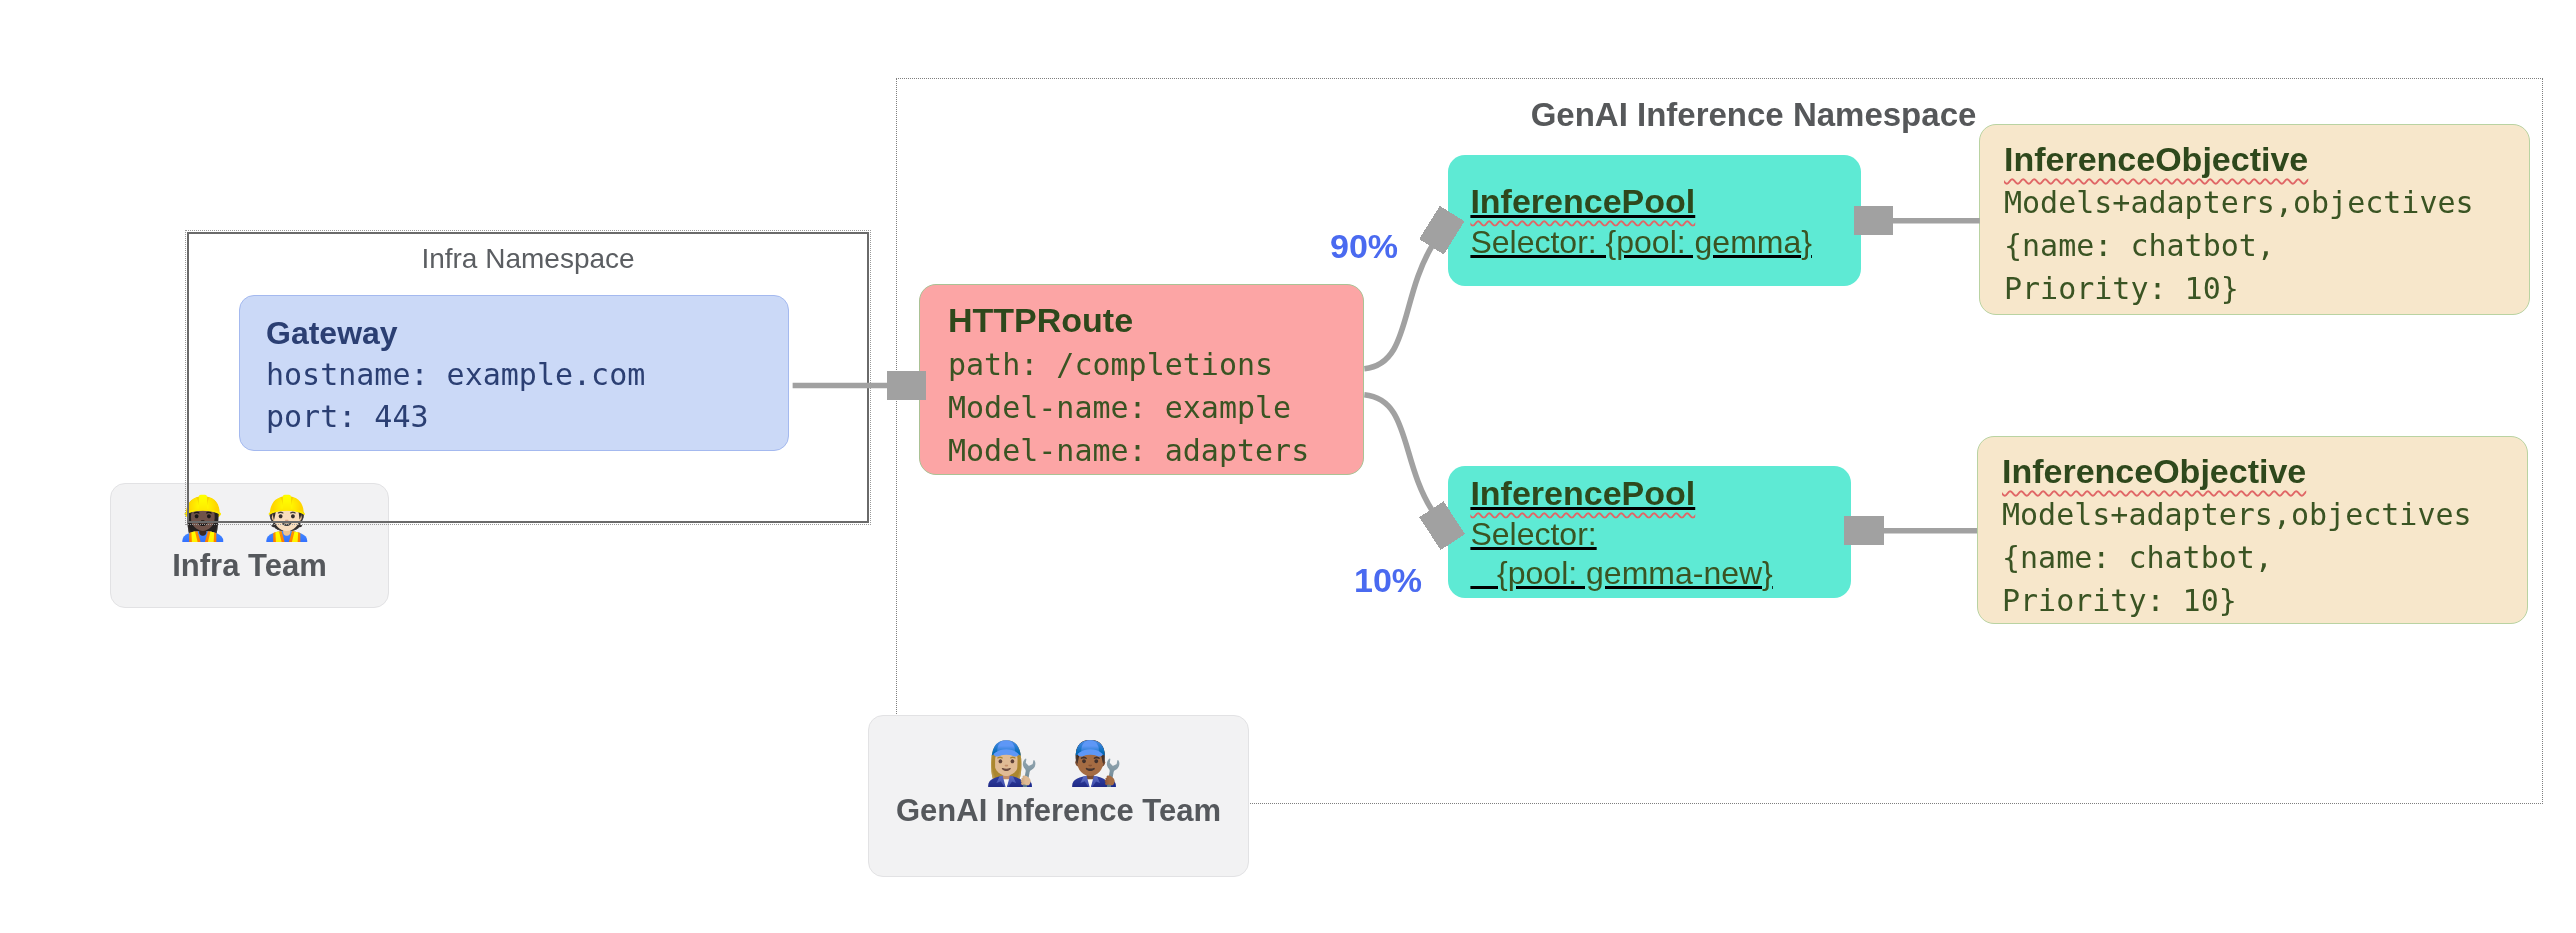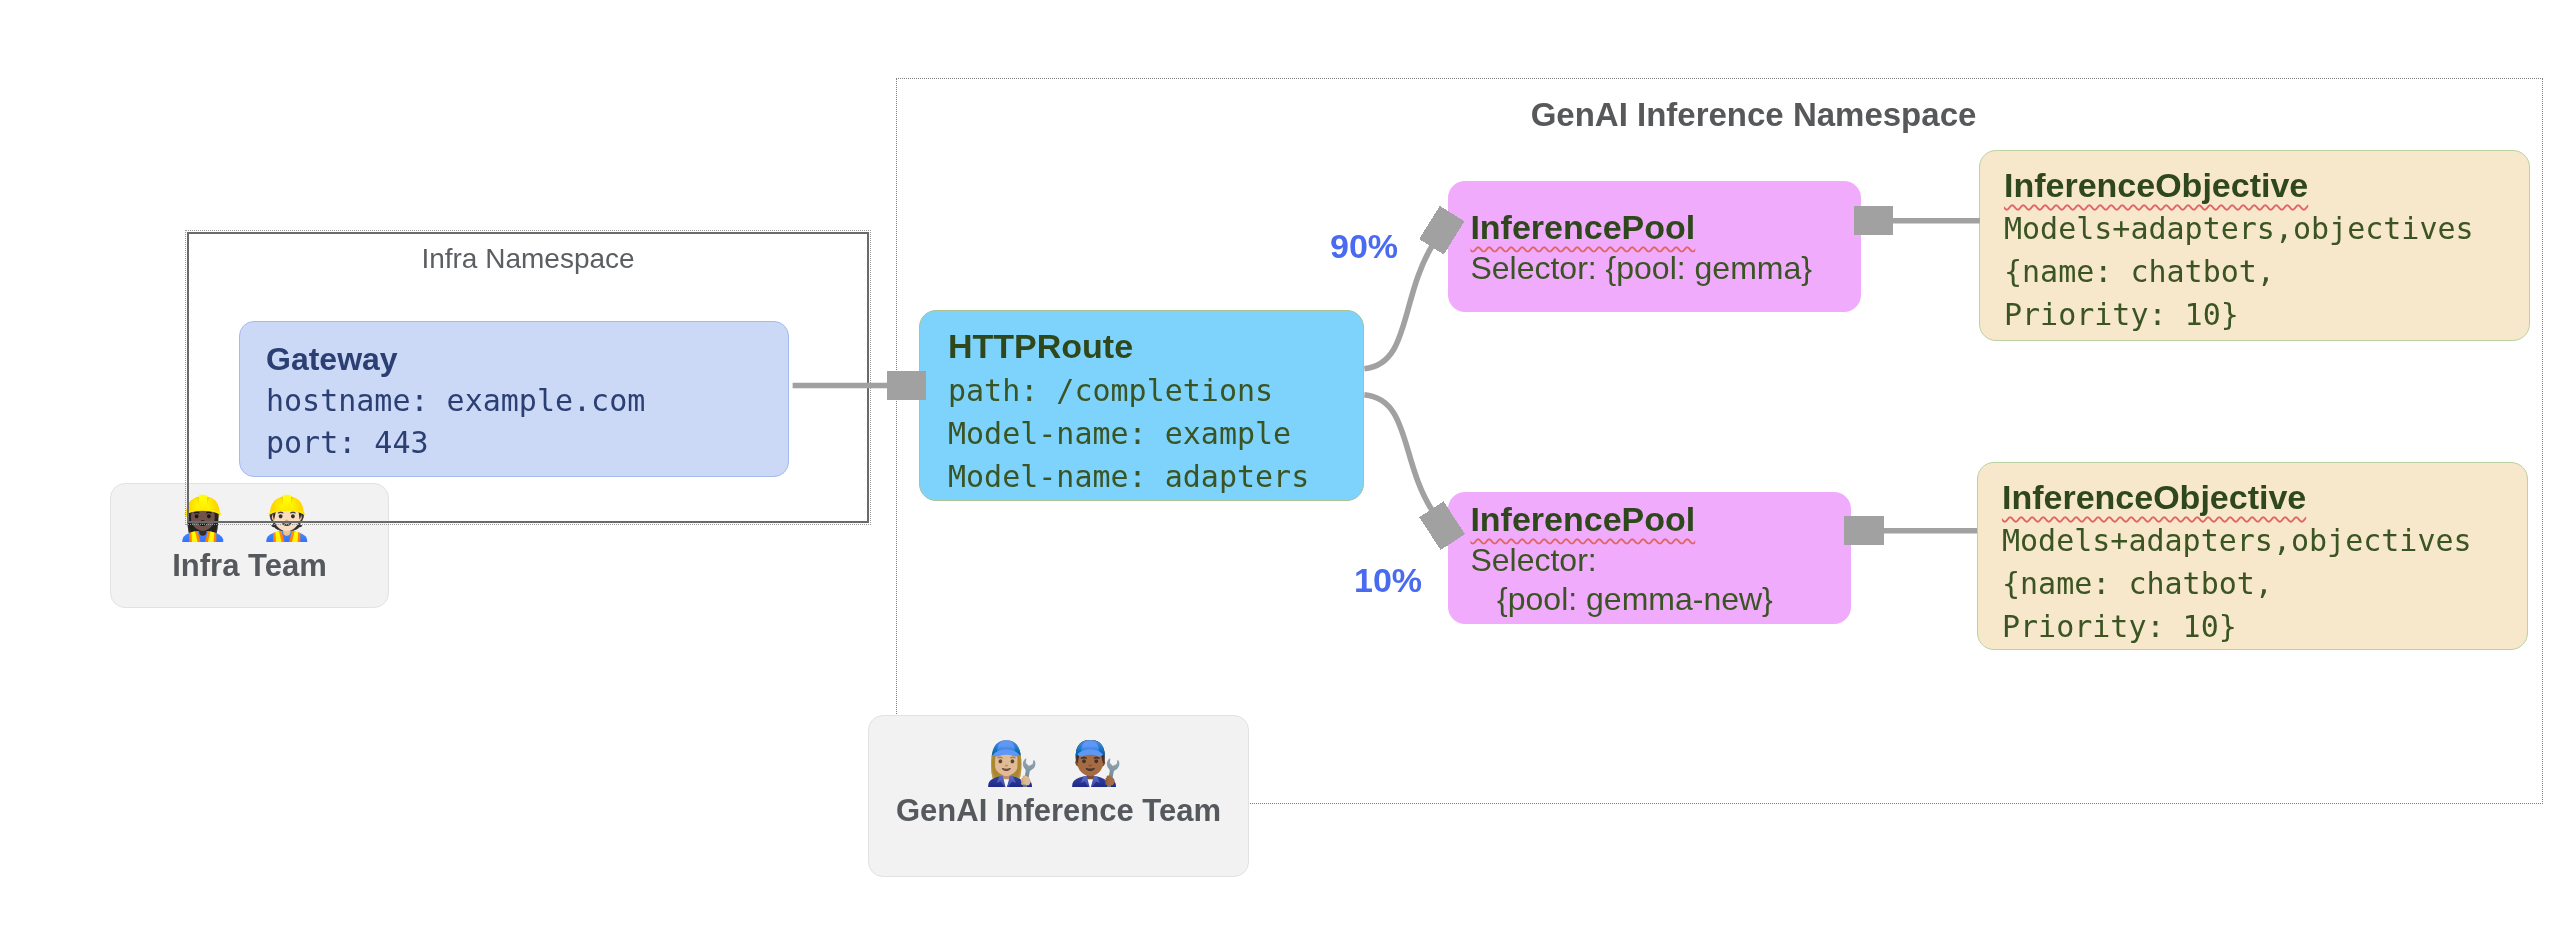--- a/index.html
+++ b/index.html
@@ -12,33 +12,33 @@
             border:2.8px solid #6a6a6a;outline:1.9px dotted #9a9a9a;outline-offset:1.9px;
             z-index:3;pointer-events:none;}
   .infra-ns-title{position:absolute;left:0;top:9.3px;width:100%;text-align:center;
             font-size:28px;font-weight:400;color:#5b5e62;}
   .genai-ns{position:absolute;left:896px;top:78px;width:1645px;height:724px;
             border:1.9px dotted #7f7f7f;z-index:1;}
   .genai-ns-title{position:absolute;left:931px;top:96px;width:1645px;text-align:center;
             font-size:33px;font-weight:700;color:#56585a;z-index:2;}
 
   
-  .resbox{position:absolute;box-sizing:border-box;border-radius:17px;z-index:2;margin-top:26px;}
+  .resbox{position:absolute;box-sizing:border-box;border-radius:17px;z-index:2;}
   .gateway{left:239px;top:295px;width:550px;height:156px;background:#cbd9f7;
            border:1.9px solid #a4b9ef;border-radius:15px;padding:17px 0 0 26px;}
   .gateway .title{font-size:32px;font-weight:700;color:var(--navy);line-height:41px;}
   .gateway .line{font-size:30px;color:var(--navy);line-height:42px;white-space:pre;}
 
-  .httproute{left:919px;top:284px;width:445px;height:191px;background:#7dd3fc;
+  .httproute{left:919px;top:284px;width:445px;height:191px;background:#fca5a5;
              border:1.9px solid #aac295;padding:13px 0 0 28px;}
   .httproute .title{font-size:34px;font-weight:700;color:var(--title-green);line-height:45px;}
   .httproute .line{font-size:30px;color:var(--body-green);line-height:43px;white-space:pre;}
 
-  .pool{background:#f0abfc;border:none;padding:0 0 0 22.4px;display:flex;
-        flex-direction:column;justify-content:center;}
+  .pool{background:#5eead4;border:none;padding:0 0 0 22.4px;display:flex;
+        flex-direction:column;justify-content:center;text-decoration:underline;}
   .pool-top{left:1448px;top:155px;width:413px;height:131px;}
   .pool-bottom{left:1448px;top:466px;width:403px;height:132px;}
   .pool .title{font-size:34px;font-weight:700;color:var(--title-green);line-height:43px;}
   .pool .line{font-size:32px;color:var(--body-green);line-height:39px;white-space:pre;}
 
   .objective{background:#f7e7cb;border:1.9px solid #b9d3a2;padding:13px 0 0 24px;}
   .obj-top{left:1979px;top:124px;width:551px;height:191px;}
   .obj-bottom{left:1977px;top:436px;width:551px;height:188px;}
   .objective .title{font-size:34px;font-weight:700;color:var(--title-green);line-height:43px;}
   .objective .line{font-size:30px;color:var(--body-green);line-height:43px;white-space:pre;}

